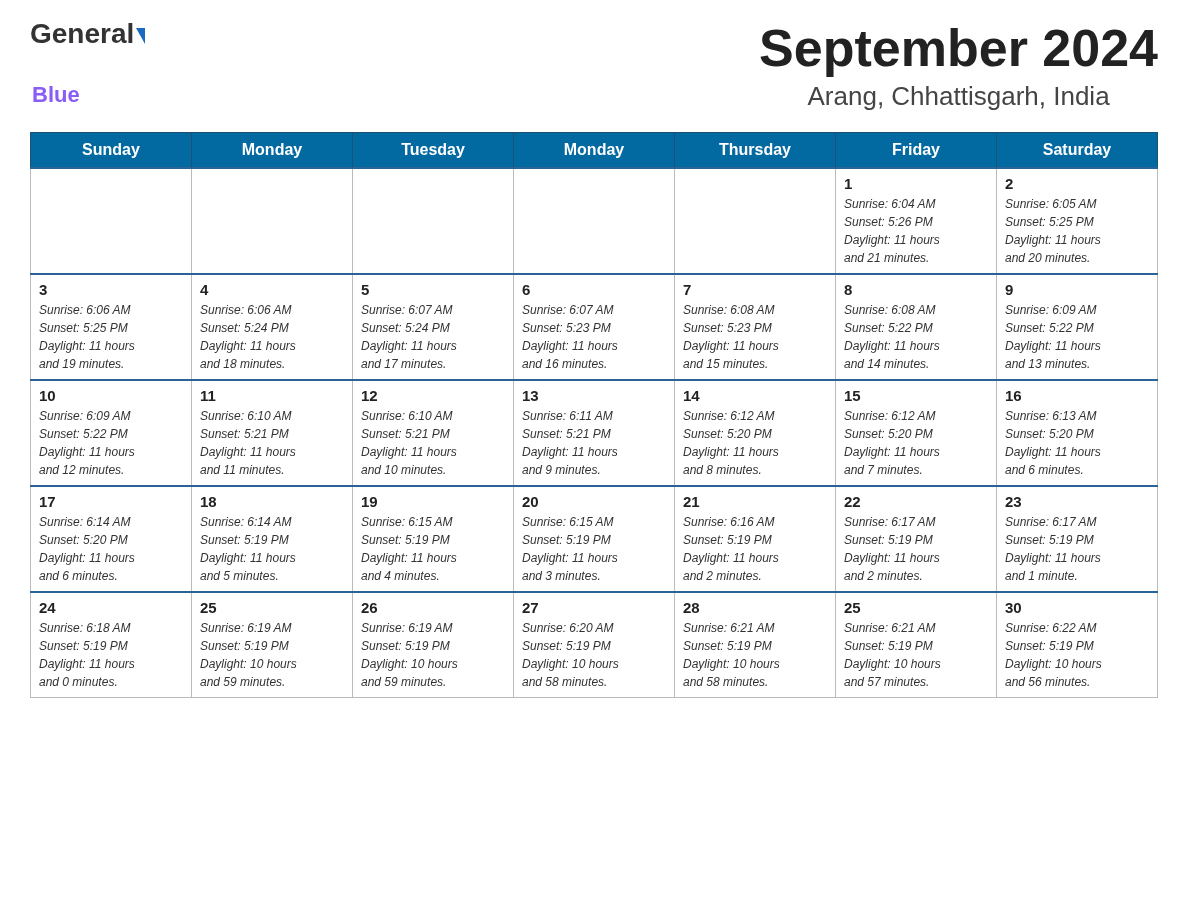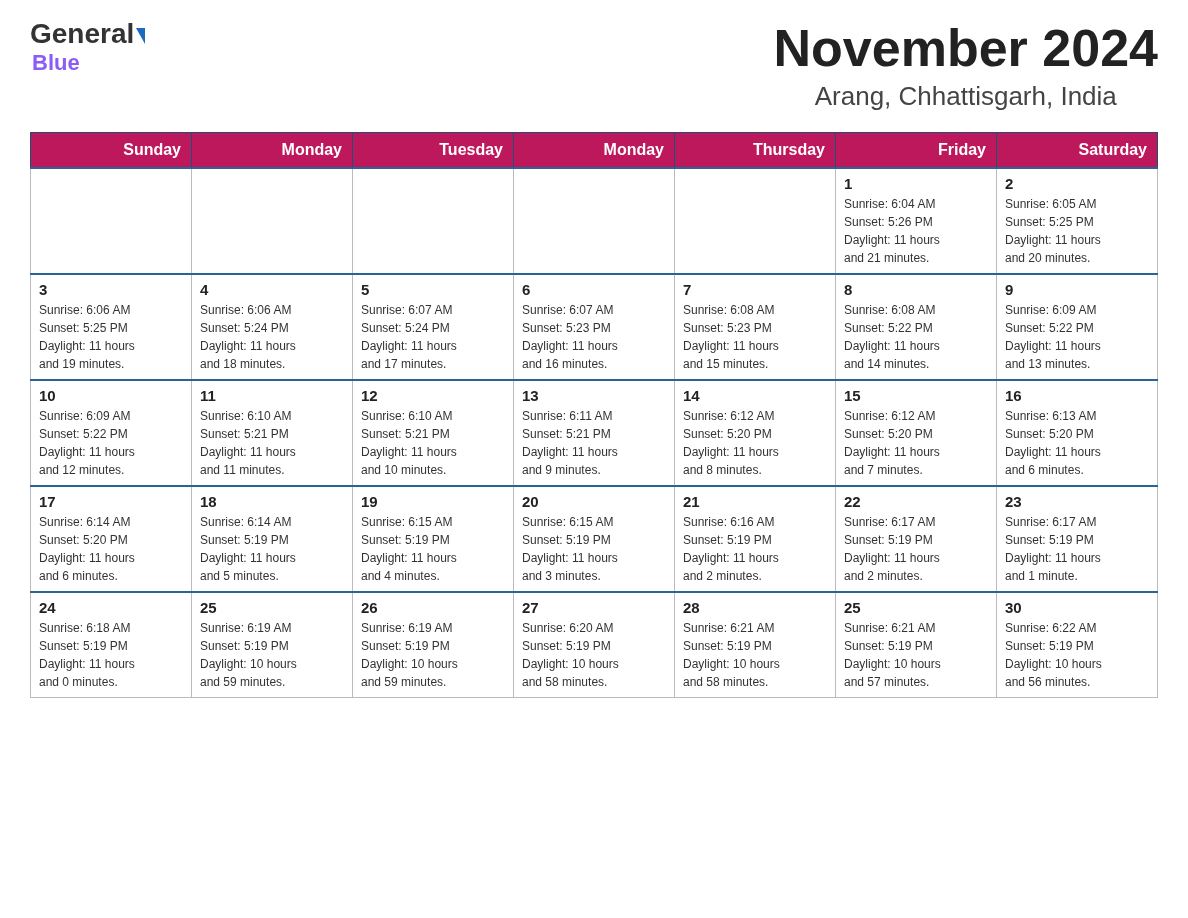--- a/index.html
+++ b/index.html
@@ -14,20 +14,21 @@
     .header-area {
       display: flex;
       justify-content: space-between;
       align-items: flex-start;
       margin-bottom: 20px;
     }
     .logo-area {
       display: flex;
       flex-direction: column;
       align-items: flex-start;
+      gap: 32px;
     }
     .logo-text {
       font-size: 28px;
       font-weight: bold;
       color: #333;
       line-height: 1;
     }
     .logo-triangle {
       display: inline-block;
       width: 0;
@@ -59,26 +60,26 @@
       color: #444;
       margin-top: 4px;
       text-align: center;
     }
     .calendar {
       width: 100%;
       border-collapse: collapse;
       border: 1px solid #aaa;
     }
     .calendar th {
-      background: #be185d;
+      background: #0369a1;
       color: #fff;
       font-size: 16px;
       font-weight: bold;
       padding: 8px 10px;
-      text-align: right;
+      text-align: center;
       border: 1px solid #1a5276;
     }
     .calendar td {
       vertical-align: top;
       border: 1px solid #bbb;
       padding: 6px 8px;
       width: calc(100% / 7);
       min-height: 90px;
       font-size: 12.5px;
       color: #333;
@@ -87,40 +88,41 @@
       font-size: 15px;
       font-weight: bold;
       color: #222;
       display: block;
       margin-bottom: 3px;
     }
     .day-info {
       font-size: 12px;
       color: #333;
       line-height: 1.5;
+      font-style: italic;
     }
     .empty-cell {
       background: #fff;
     }
     tr.week-row td {
       border-top: 2px solid #2a6496;
     }
   </style>
 </head>
 <body>
 
 <div class="header-area">
   <div class="logo-area">
     <div class="logo-text">
       General<span class="logo-triangle"></span>
     </div>
     <div class="logo-line2">Blue</div>
   </div>
   <div class="title-area">
-    <div class="main-title">November 2024</div>
+    <div class="main-title">September 2024</div>
     <div class="sub-title">Arang, Chhattisgarh, India</div>
   </div>
 </div>
 
 <table class="calendar">
   <thead>
     <tr>
     <th>Sunday</th>
         <th>Monday</th>
         <th>Tuesday</th>

